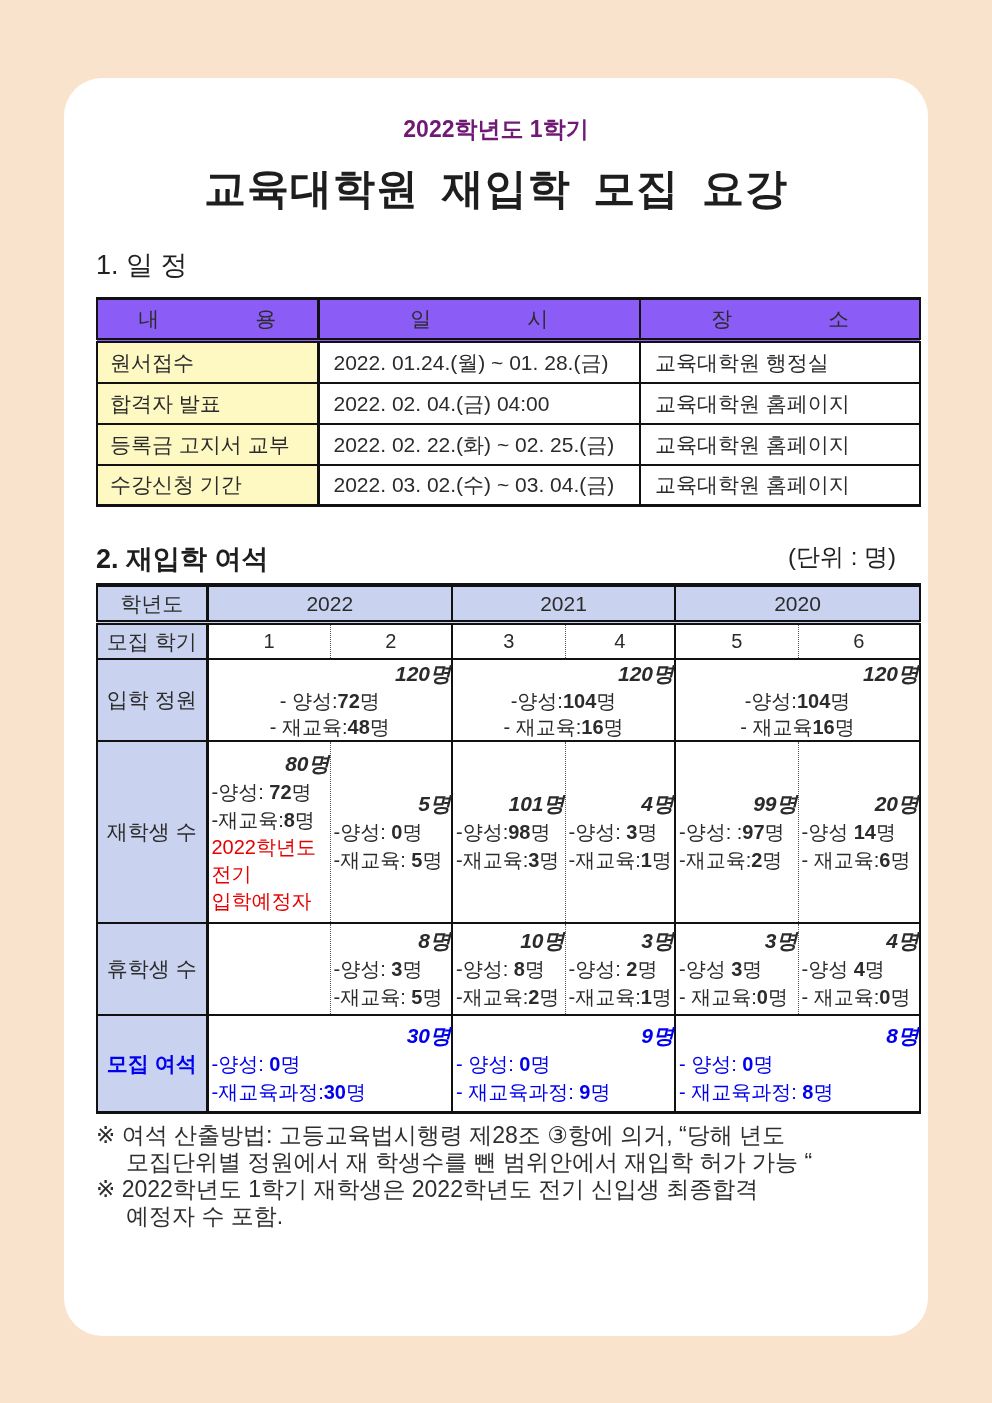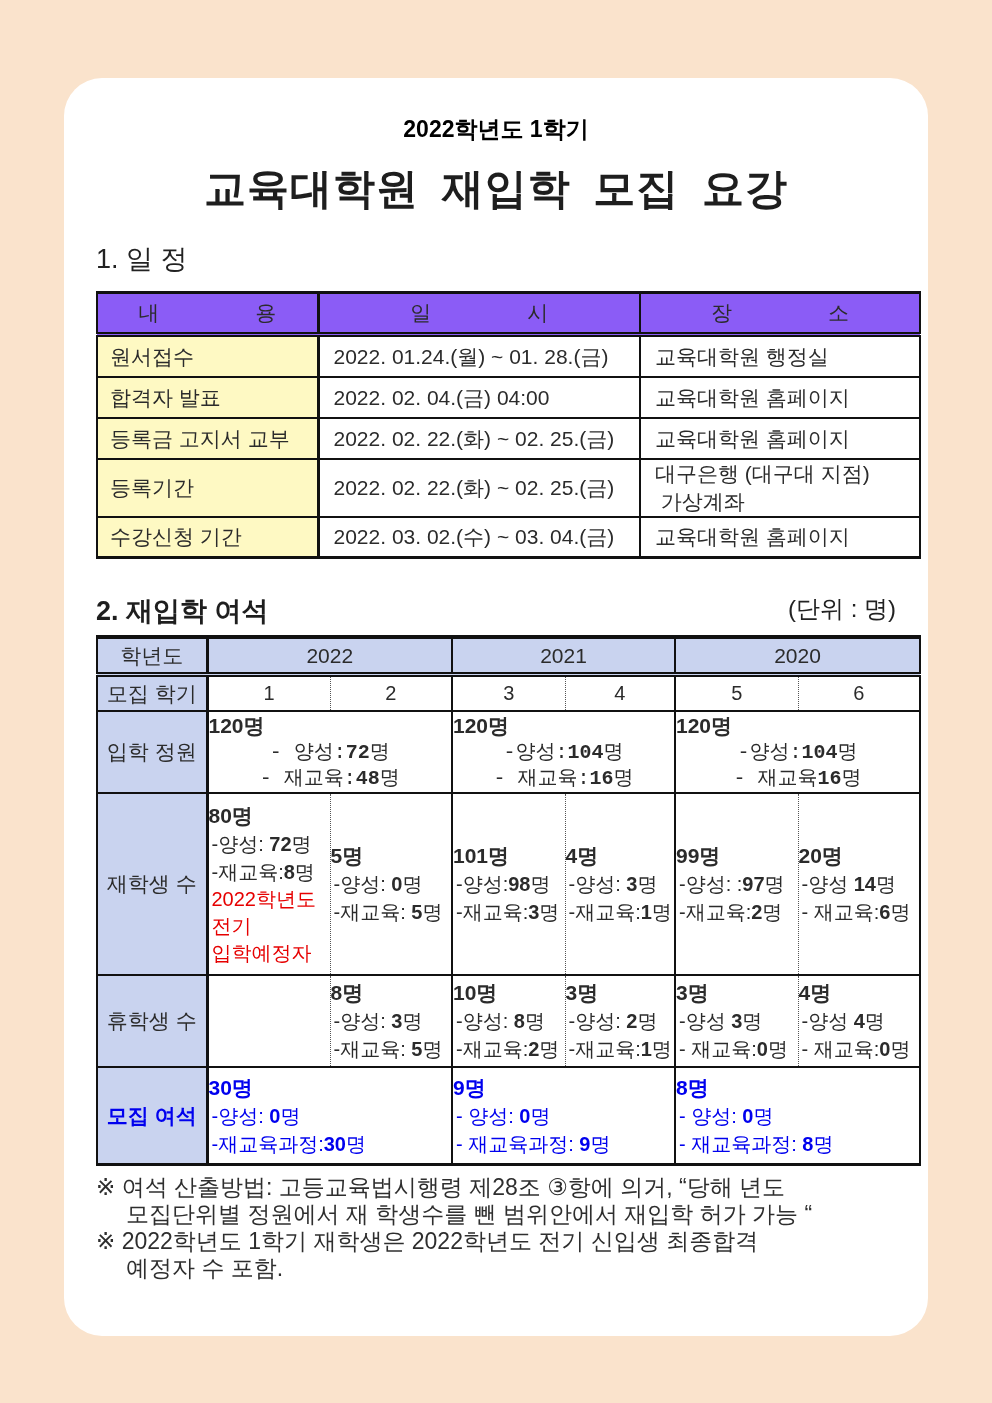--- a/index.html
+++ b/index.html
@@ -10,23 +10,23 @@
     color:#2b2b2b;
     overflow:hidden;
     position:relative;
   }
   .card{
     position:absolute;left:64px;top:78px;
     width:864px;height:1258px;
     background:#ffffff;border-radius:38px;
   }
   .content{padding:0 32px;}
-  .subtitle{margin-top:36px;text-align:center;font-size:23px;font-weight:bold;color:#000000;}
+  .subtitle{margin-top:36px;text-align:center;font-size:23px;font-weight:bold;color:#701a75;}
   .title{margin-top:16px;text-align:center;font-size:42px;font-weight:bold;color:#1e1e1e;word-spacing:10px;letter-spacing:1px;}
-  .h-sec1{margin-top:24px;font-size:27px;color:#222;}
+  .h-sec1{margin-top:30px;font-size:27px;color:#222;}
   .sec2-wrap{margin-top:34px;display:flex;justify-content:space-between;align-items:flex-start;}
   .h-sec2{font-size:27px;font-weight:bold;color:#1e1e1e;}
   .unit{font-size:24px;color:#222;}
 
   table{border-collapse:collapse;table-layout:fixed;width:823px;}
   td,th{padding:0;vertical-align:middle;font-weight:normal;}
   td div, th div, th span{white-space:pre-wrap;}
 
   
   .t1{margin-top:14px;border:2px solid #111;border-top-width:3px;border-bottom-width:3px;font-size:21px;}
@@ -47,25 +47,25 @@
   .t2 .r-year th,.t2 .r-year td{background:#c9d3ef;height:33px;text-align:center;font-size:21px;}
   .t2 .r-year{border-bottom:5px double #111;}
   .t2 .r-sem td{height:33px;text-align:center;}
   .t2 .sep-dot{border-left:1px dotted #555;}
   .t2 .sep-solid{border-left:2px solid #111;}
   .t2 .r-quota td{height:78px;}
   .t2 .r-enr td{height:180px;}
   .t2 .r-leave td{height:90px;}
   .t2 .r-vac td{height:95px;}
   .t2 .r-vac, .t2 .r-vac th.lab span{color:#0000ee;font-weight:bold;}
-  .cell-head{font-weight:bold;text-align:left;font-size:21px;line-height:28px;}
+  .cell-head{font-weight:bold;text-align:right;font-size:21px;line-height:28px;font-style:italic;}
   .cell-line{text-align:left;padding-left:3px;font-size:20px;line-height:28px;}
   .cell-line b, .cell-head b{font-weight:bold;}
   .note-line{color:#e60000;text-align:left;padding-left:3px;font-size:20px;line-height:27px;}
-  .quota-line{text-align:center;font-size:20px;line-height:26px;font-family:Liberation Mono, monospace;}
+  .quota-line{text-align:center;font-size:20px;line-height:26px;}
 
   
   .foot{margin-top:8px;font-size:23px;color:#2e2e2e;line-height:27px;}
   .foot .cont{padding-left:30px;}
 </style>
 </head>
 <body>
 
 <div class="card">
   <div class="content">
@@ -94,28 +94,20 @@
       </tr>
       <tr class="h40">
         <th class="rowlab c1">합격자 발표</th>
         <td class="c2">2022. 02. 04.(금) 04:00</td>
         <td>교육대학원 홈페이지</td>
       </tr>
       <tr class="h40">
         <th class="rowlab c1">등록금 고지서 교부</th>
         <td class="c2">2022. 02. 22.(화) ~ 02. 25.(금)</td>
         <td>교육대학원 홈페이지</td>
-      </tr>
-      <tr class="h54">
-        <th class="rowlab c1">등록기간</th>
-        <td class="c2">2022. 02. 22.(화) ~ 02. 25.(금)</td>
-        <td>
-          <div>대구은행 (대구대 지점)</div>
-          <div> 가상계좌</div>
-        </td>
       </tr>
       <tr class="h38">
         <th class="rowlab c1">수강신청 기간</th>
         <td class="c2">2022. 03. 02.(수) ~ 03.  04.(금)</td>
         <td>교육대학원 홈페이지</td>
       </tr>
     </tbody>
       </table>
 
     <div class="sec2-wrap">

